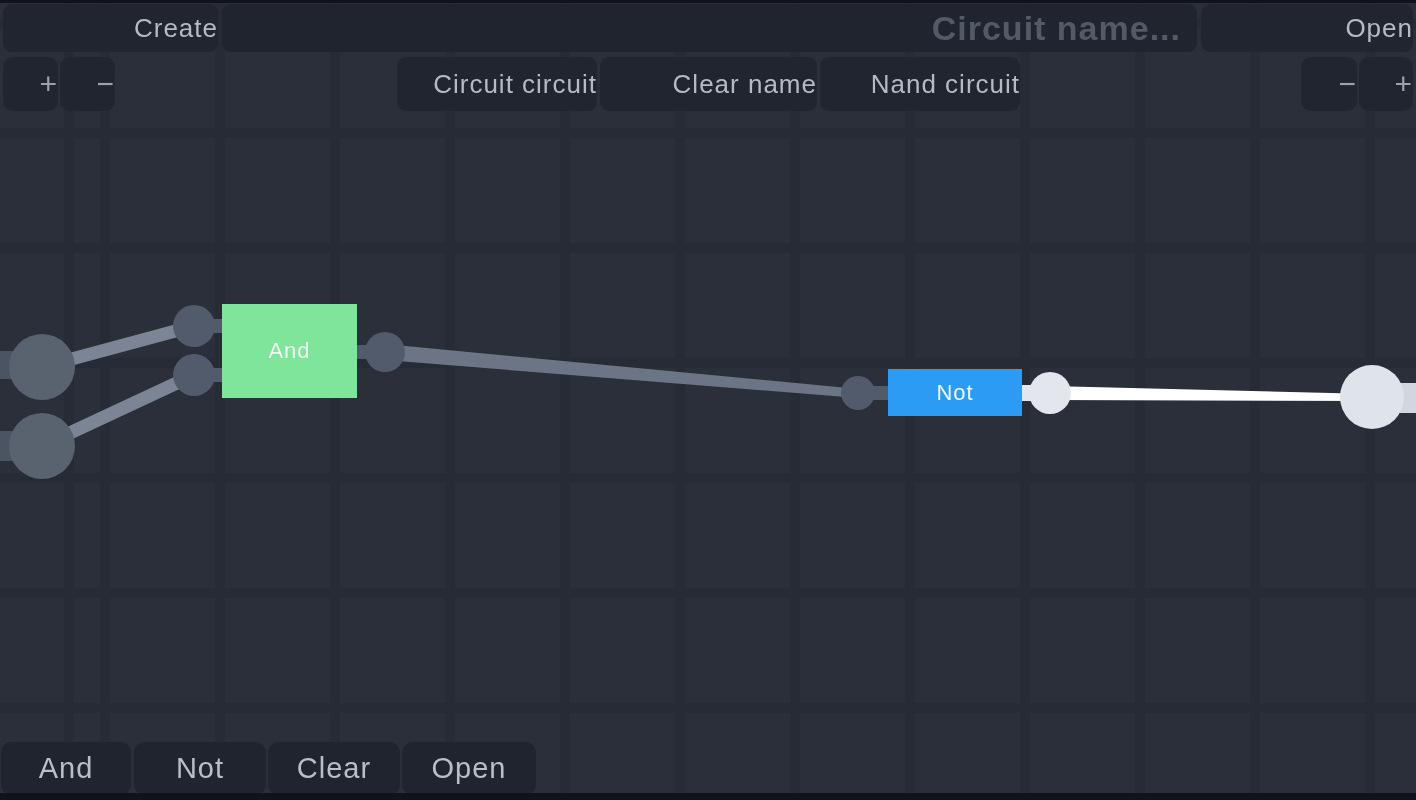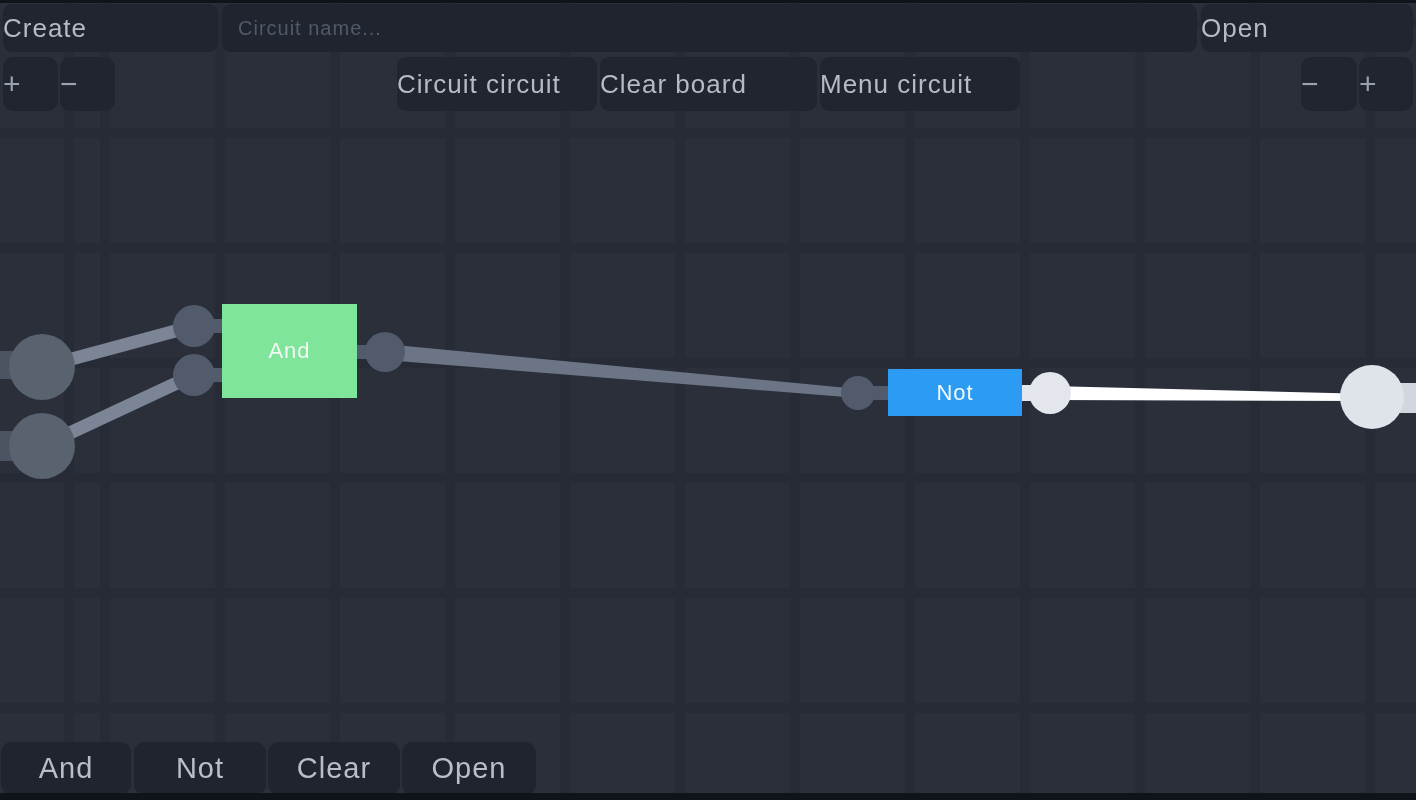--- a/index.html
+++ b/index.html
@@ -10,35 +10,36 @@
     background-image:
       repeating-linear-gradient(90deg, #262b35 0 10px, transparent 10px 115px),
       repeating-linear-gradient(0deg, #262b35 0 10px, transparent 10px 115px);
     background-position:100px 28px;
   }
   .edge-strip{position:absolute;left:0;width:1416px;background:#10131a;}
   .edge-strip.top{top:0;height:3px;}
   .edge-strip.bottom{bottom:0;height:7px;}
 
   .btn{
-    position:absolute;display:flex;align-items:center;justify-content:flex-start;
+    position:absolute;display:flex;align-items:center;justify-content:flex-end;
     background:#21252f;border-radius:9px;color:#b5bbc5;
     font-weight:300;font-size:26px;letter-spacing:1px;cursor:pointer;
     user-select:none;
   }
   .row1{top:4px;height:48px;}
   .row2{top:57px;height:54px;}
   .zoom-btn{font-size:30px;color:#9aa2ad;border-radius:10px;}
 
   .name-input{
     position:absolute;top:4px;left:222px;width:975px;height:48px;
     background:#1f242e;border:none;outline:none;border-radius:9px;
     color:#aab0ba;font-family:"Liberation Sans",sans-serif;
-    font-weight:400;font-size:20px;letter-spacing:1px;padding:0 16px;
+    font-weight:700;font-size:34px;letter-spacing:1px;padding:0 16px;
     box-sizing:border-box;
+    text-align:right;
   }
   .name-input::placeholder{color:#525a68;opacity:1;}
 
   #wire-layer{position:absolute;left:0;top:0;width:1416px;height:800px;}
 
   .gate{
     position:absolute;display:flex;align-items:center;justify-content:center;
     color:#f2f8f4;font-weight:300;font-size:22px;letter-spacing:1px;
     cursor:pointer;user-select:none;
   }
@@ -69,24 +70,24 @@
 <div class="btn row2 zoom-btn" style="left:3px;width:55px;">
   <span>+</span>
 </div>
 <div class="btn row2 zoom-btn" style="left:60px;width:55px;">
   <span>−</span>
 </div>
 <div class="btn row2" style="left:397px;width:200px;">
   <span>Circuit circuit</span>
 </div>
 <div class="btn row2" style="left:600px;width:217px;">
-  <span>Clear board</span>
+  <span>Clear name</span>
 </div>
 <div class="btn row2" style="left:820px;width:200px;">
-  <span>Menu circuit</span>
+  <span>Nand circuit</span>
 </div>
 <div class="btn row2 zoom-btn" style="left:1301px;width:56px;">
   <span>−</span>
 </div>
 <div class="btn row2 zoom-btn" style="left:1359px;width:54px;">
   <span>+</span>
 </div>
 
 <svg id="wire-layer" viewBox="0 0 1416 800">
 

